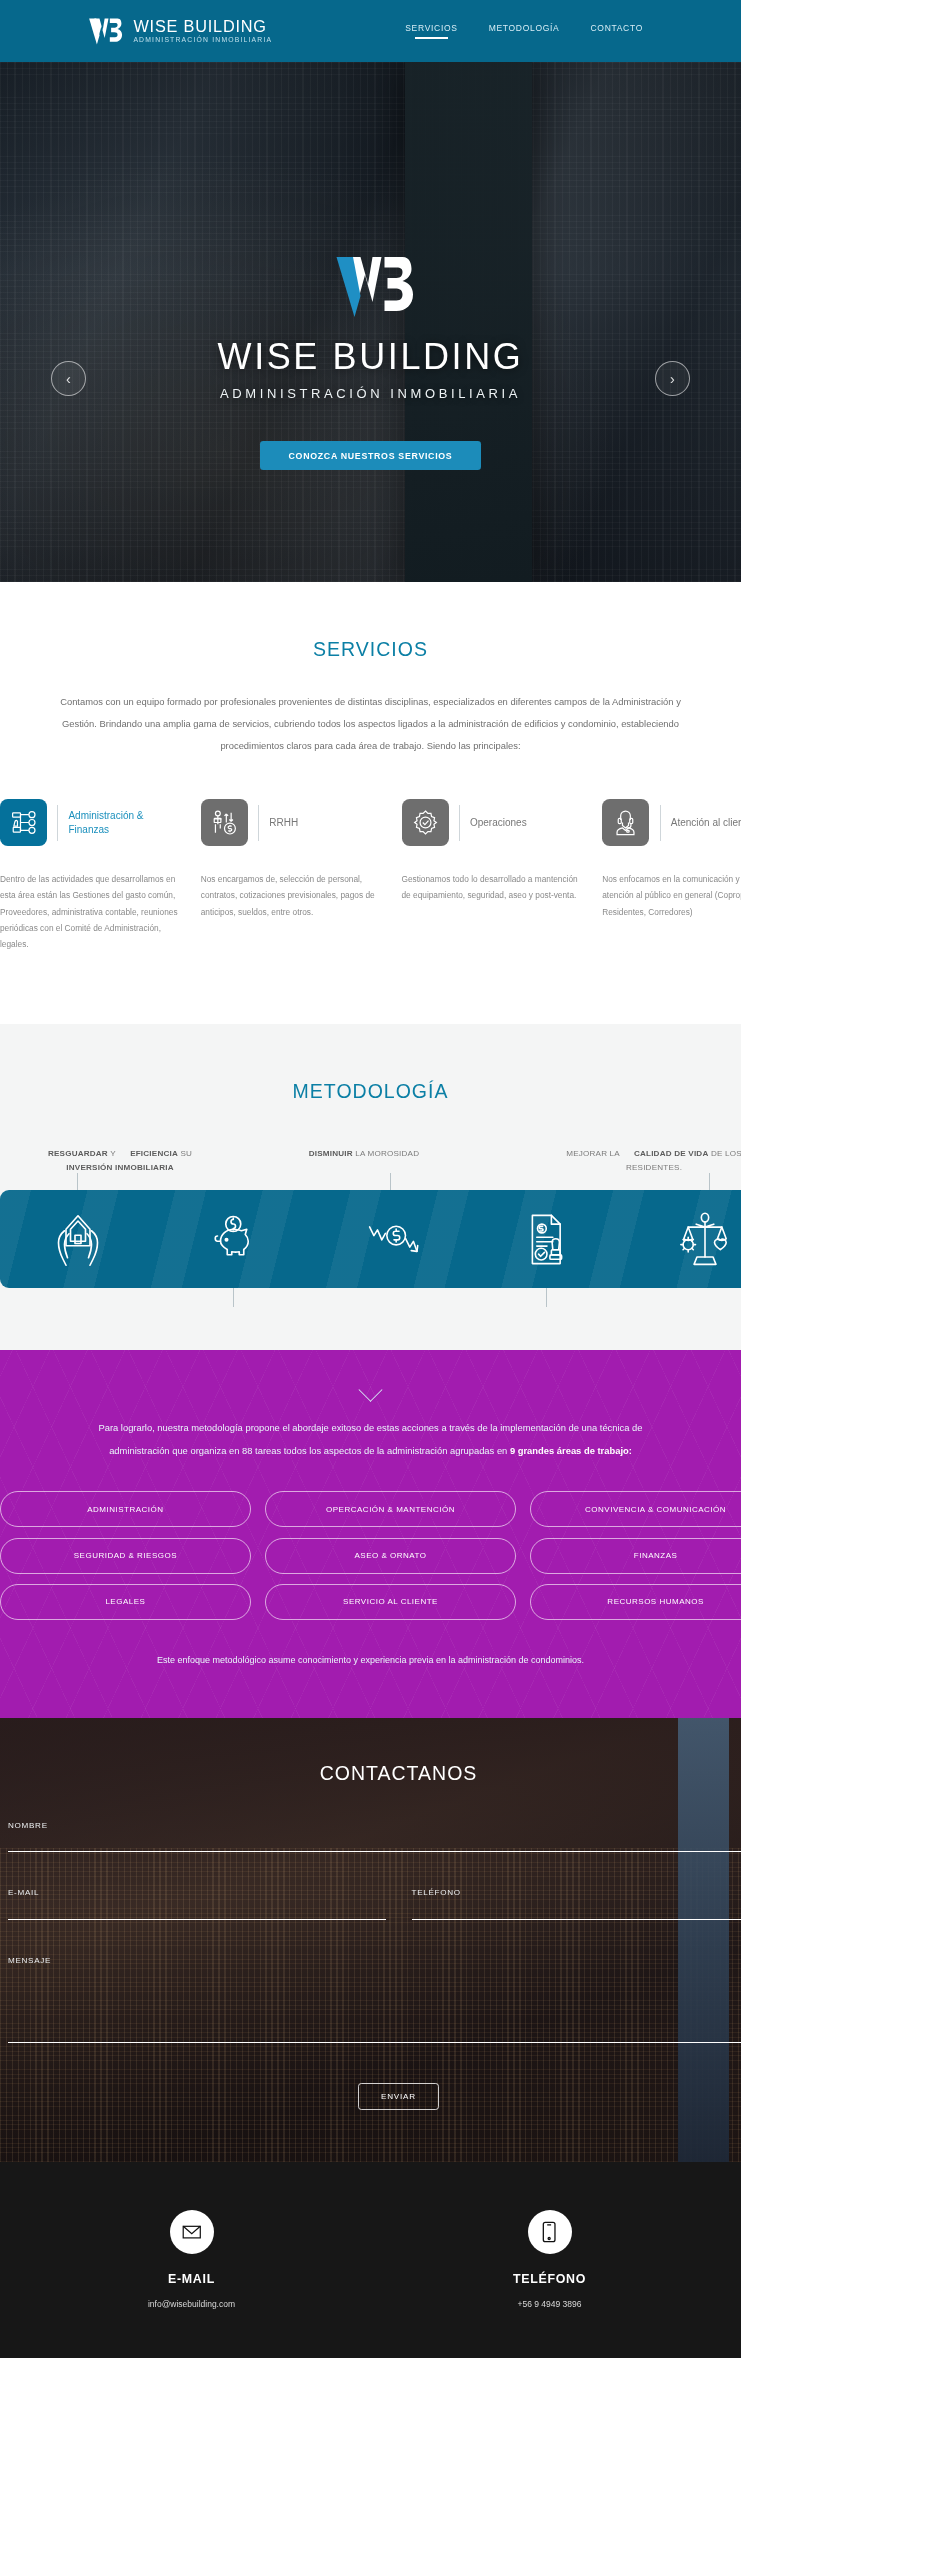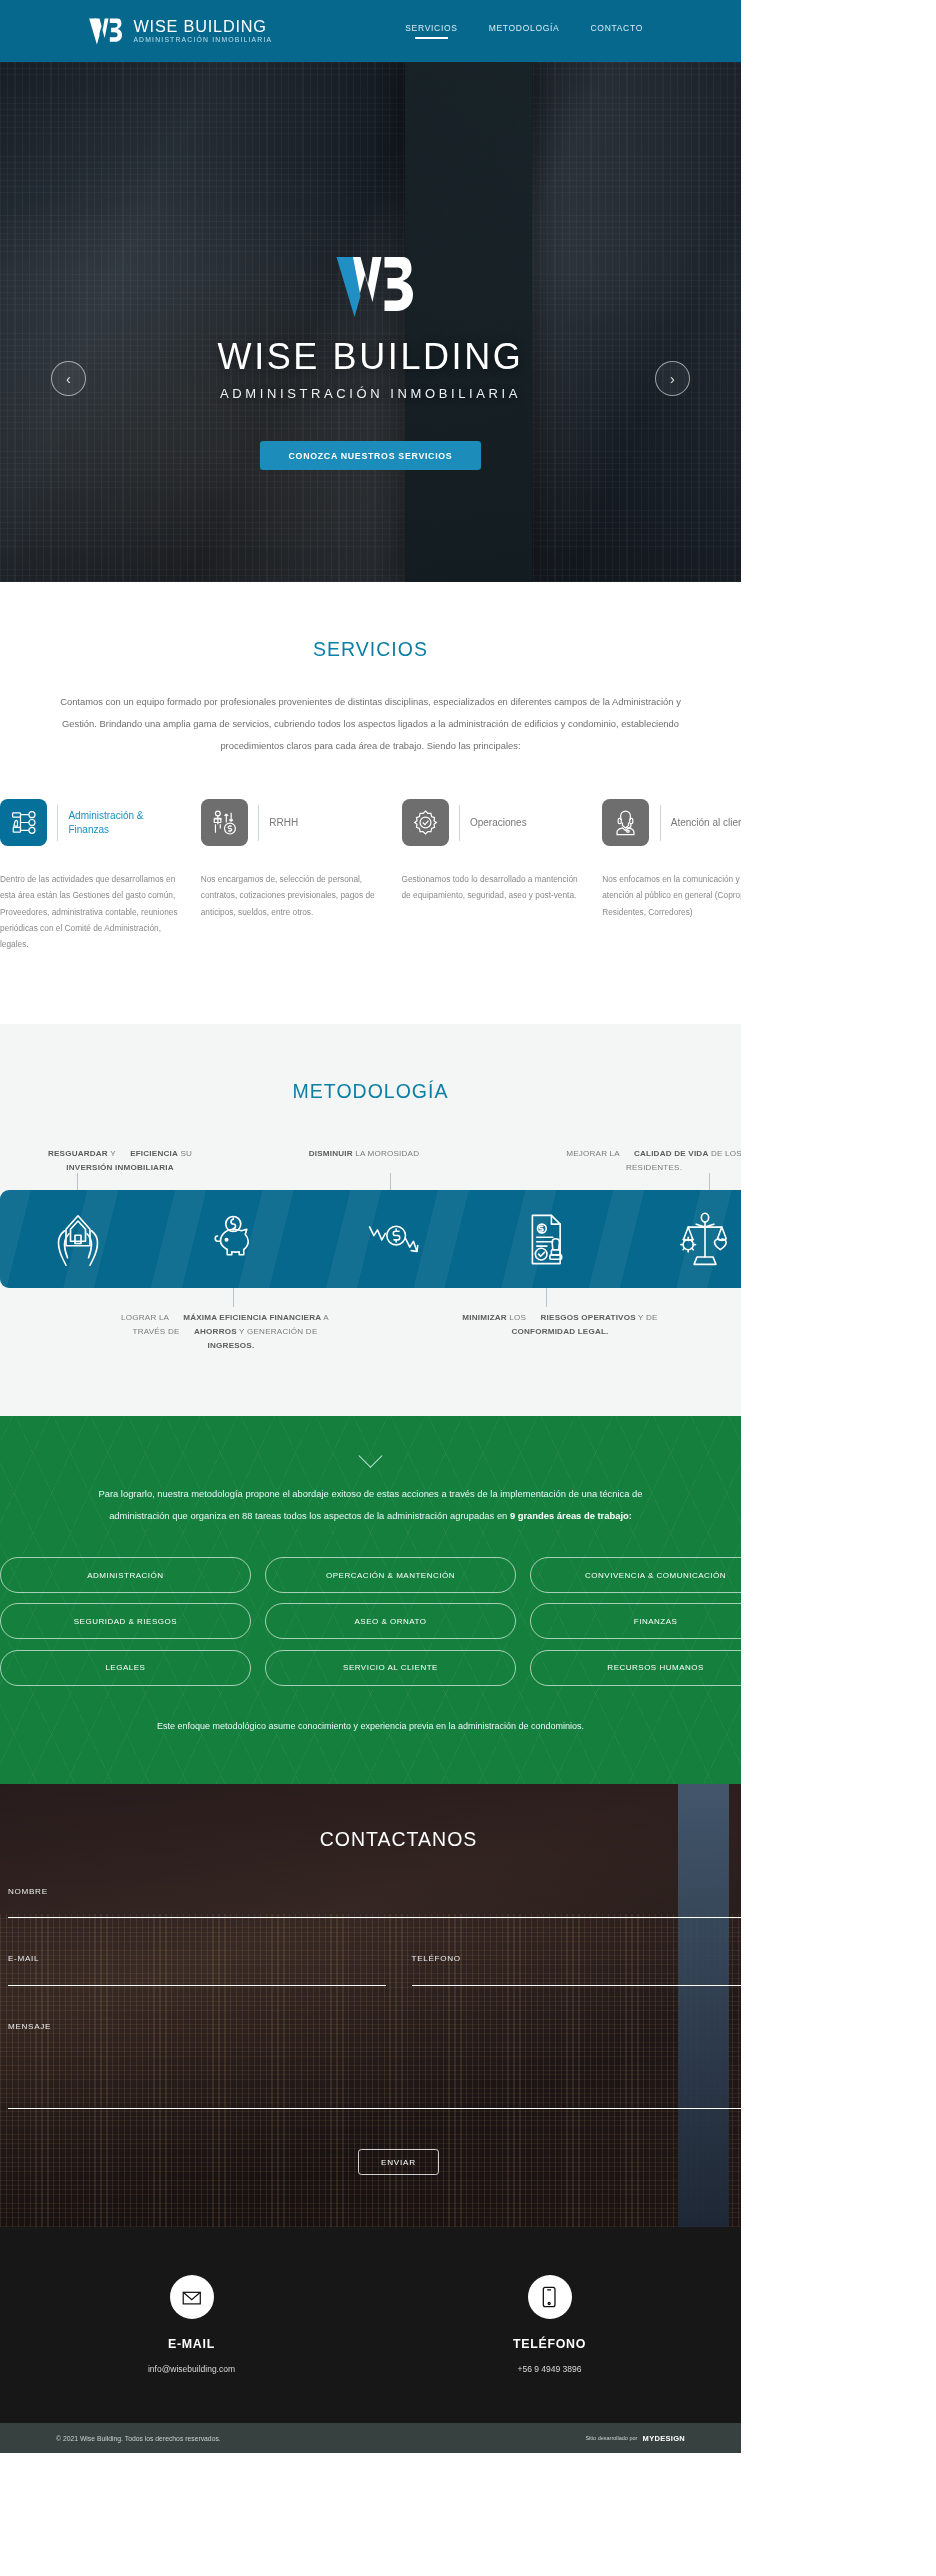--- a/index.html
+++ b/index.html
@@ -146,21 +146,21 @@
   .meth-bar::before {
     content: ""; position: absolute; inset: 0;
     background: repeating-linear-gradient(104deg,
       rgba(255,255,255,.055) 0 30px, rgba(255,255,255,0) 30px 85px);
   }
   .meth-icon { width: 48px; height: 56px; position: relative; z-index: 3; }
   .meth-bottom-labels { margin-top: 23.4px; }
 
   
   .areas {
-    background: #15803d; position: relative; overflow: hidden;
+    background: #a21caf; position: relative; overflow: hidden;
     padding: 36px 0 47px; color: #fff;
   }
   .areas::before {
     content: ""; position: absolute; inset: -26px;
     background-image:
       repeating-linear-gradient(65deg, rgba(255,255,255,.05) 0 0.7px, rgba(0,0,0,0) 0.7px 34px),
       repeating-linear-gradient(-65deg, rgba(255,255,255,.05) 0 0.7px, rgba(0,0,0,0) 0.7px 34px);
   }
   .areas-inner { position: relative; z-index: 3; }
   .chev {
@@ -444,24 +444,20 @@
             <path d="M58 22l6 16a10 10 0 01-12 0z"></path>
             <path d="M24 63h22l4 10H20z"></path>
             <circle cx="12" cy="46" r="7"></circle>
             <path d="M12 39v-3M12 56v-3M5 46H2M22 46h-3M7 41l-2-2M17 51l2 2M7 51l-2 2M17 41l2-2"></path>
             <path d="M56 40c3-3 8-1 8 3 0 4-8 10-8 10s-8-6-8-10c0-4 5-6 8-3z"></path>
           </svg>
         </span>
       </div>
     </div>
 
-    <div class="meth-bottom-labels">
-      <div class="meth-label" style="flex:0 0 228px;margin-left:111px">LOGRAR LA <b>MÁXIMA EFICIENCIA FINANCIERA</b> A TRAVÉS DE <b>AHORROS</b> Y GENERACIÓN DE <b>INGRESOS.</b></div>
-      <div class="meth-label" style="flex:0 0 260px;margin-left:85px"><b>MINIMIZAR</b> LOS <b>RIESGOS OPERATIVOS</b> Y DE <b>CONFORMIDAD LEGAL.</b></div>
-    </div>
   </section>
 
   <section class="areas">
     <div class="areas-inner">
       <div class="chev"></div>
       <p class="areas-lead">Para lograrlo, nuestra metodología propone el abordaje exitoso de estas acciones a través de la implementación de una técnica de administración que organiza en 88 tareas todos los aspectos de la administración agrupadas en <b>9 grandes áreas de trabajo:</b></p>
 
       <div class="pills">
         <div class="pill">ADMINISTRACIÓN</div>
         <div class="pill">OPERCACIÓN &amp; MANTENCIÓN</div>
@@ -529,22 +525,15 @@
             <path d="M8 6h6"></path>
             <circle cx="11" cy="27" r="1.6"></circle>
           </svg>
         </div>
         <div class="footer-head">TELÉFONO</div>
         <div class="footer-val">+56 9 4949 3896</div>
       </div>
     </div>
   </footer>
 
-  <div class="copyright">
-    <span class="copy-text">© 2021 Wise Building. Todos los derechos reservados.</span>
-    <span class="credit">
-      <span class="credit-text">Sitio desarrollado por</span>
-      <span class="credit-logo">MYDESIGN</span>
-    </span>
-  </div>
 
 </div>
 
 
 </body></html>

